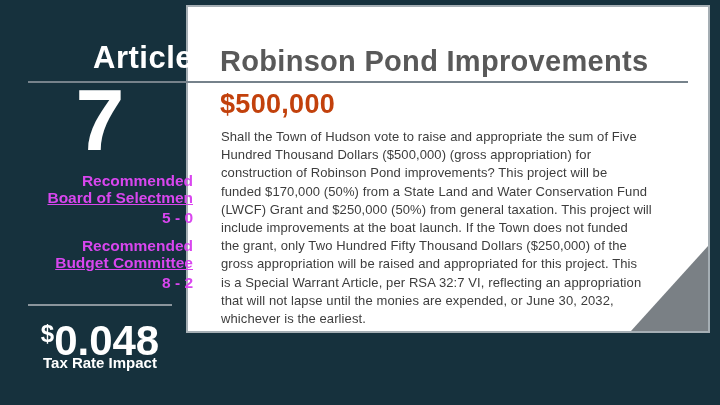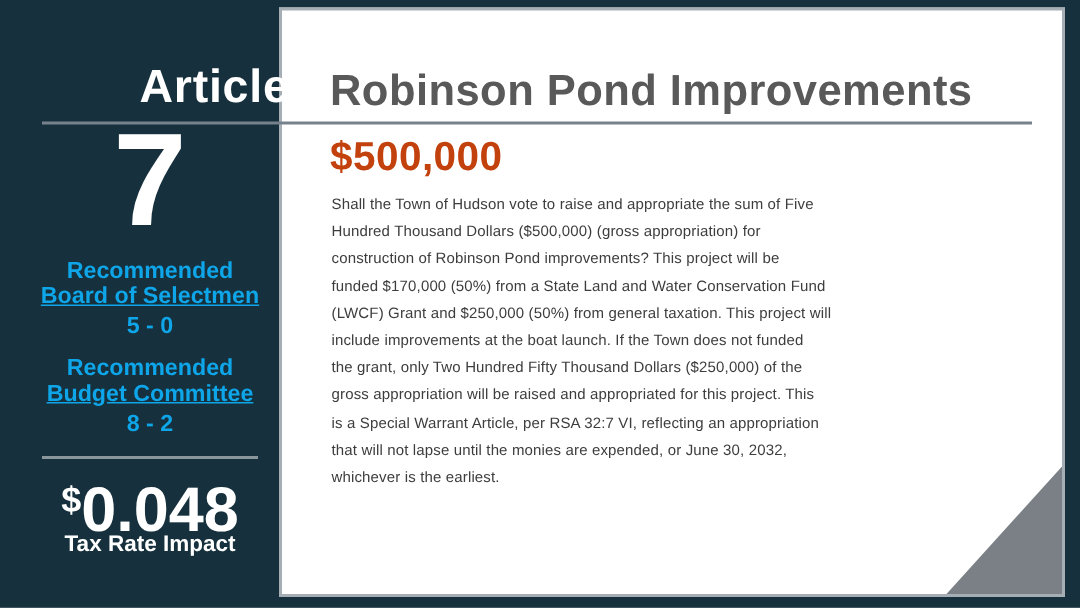--- a/index.html
+++ b/index.html
@@ -4,42 +4,42 @@
 <style>
   html, body { margin:0; padding:0; background:#16313D; }
   .slide {
     position:relative; width:720px; height:405px; overflow:hidden;
     background:#16313D;
     font-family:"Liberation Sans", sans-serif;
   }
 
   
   .card {
-    position:absolute; left:186px; top:5px; width:524px; height:393px;
+    position:absolute; left:186px; top:5px; width:524px; height:328px;
     background:#ffffff; box-sizing:border-box;
     border:2px solid #A5AEB4;
   }
 
   
   .rule-main {
     position:absolute; left:28px; top:81px; width:660px; height:2px;
     background:#76828B; z-index:6;
   }
 
   
   .sidebar-item { position:absolute; left:7px; width:186px; text-align:center; z-index:5; }
 
   .article-label {
     top:40px; color:#ffffff; font-size:31px; font-weight:bold; letter-spacing:0.5px;text-align:right;
   }
   .article-number {
     top:88px; color:#ffffff; font-size:88px; font-weight:bold; line-height:64px;
   }
 
-  .rec-block { color:#0ea5e9; font-weight:bold; font-size:15.5px; line-height:16.5px; }
+  .rec-block { color:#d946ef; font-weight:bold; font-size:15.5px; line-height:16.5px;text-align:right; }
   .rec-block-1 { top:173px; }
   .rec-block-2 { top:238px; }
   .rec-body { text-decoration:underline; }
   .rec-vote { margin-top:4px; }
 
   .rule-small {
     position:absolute; left:28px; top:304px; width:144px; height:2px;
     background:#8A959C; z-index:5;
   }
 
@@ -53,21 +53,21 @@
   .card-title {
     position:absolute; left:32px; top:38px; color:#595959;
     font-size:29px; font-weight:bold; letter-spacing:0.3px; white-space:nowrap;
   }
   .card-amount {
     position:absolute; left:32px; top:82px; color:#c2410c;
     font-size:27px; font-weight:bold; letter-spacing:0.3px;
   }
   .card-body {
     position:absolute; left:33px; top:121px; color:#3D3D3D;
-    font-size:10px; line-height:18.2px; letter-spacing:0.1px;
+    font-size:13px; line-height:18.2px; letter-spacing:0.1px;
   }
   .body-line { white-space:nowrap; }
 
   
   .corner-triangle {
     position:absolute; right:0; bottom:0; width:0; height:0;
     border-left:77px solid transparent;
     border-bottom:85px solid #7A8085;
   }
 </style>

